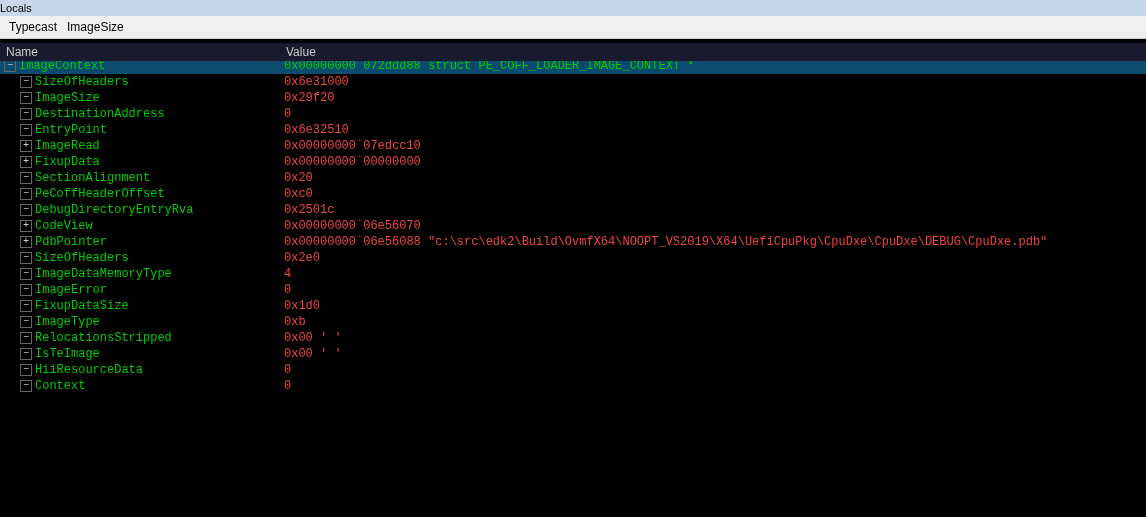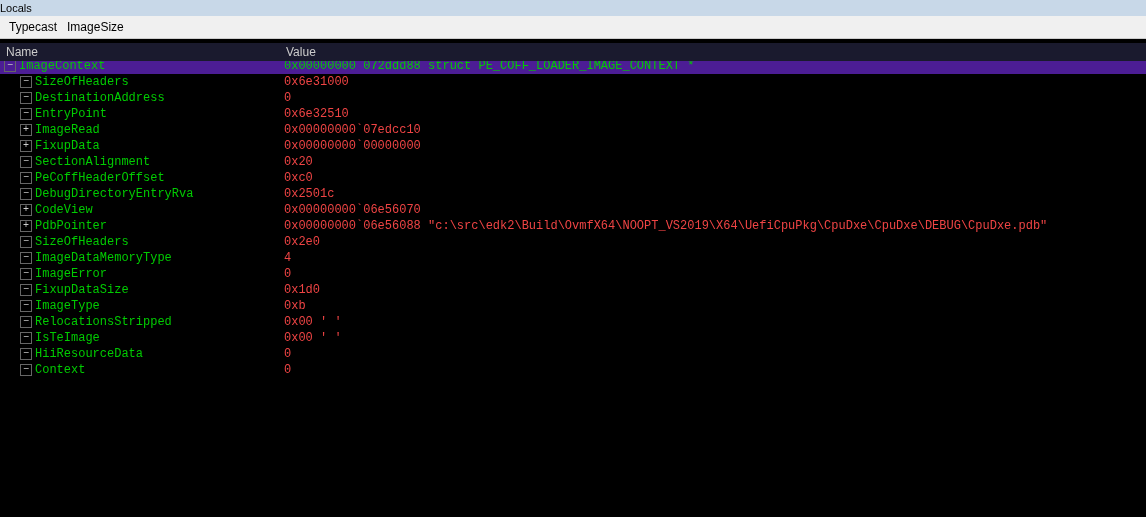--- a/index.html
+++ b/index.html
@@ -55,21 +55,21 @@
       font-family: 'Segoe UI', Arial, sans-serif;
     }
     .data-row td {
       padding: 1px 4px;
       white-space: nowrap;
       overflow: hidden;
       font-size: 12px;
     }
     .data-row:nth-child(even) { background: #000; }
     .data-row:nth-child(odd) { background: #000; }
-    .data-row.selected td { background: #4c1d95; color: #00cc00; }
+    .data-row.selected td { background: #0c4a6e; color: #00cc00; }
     .col-name { width: 280px; }
     .col-value { }
     .indent-1 { padding-left: 20px !important; }
     .expand-icon {
       display: inline-block;
       width: 12px;
       height: 12px;
       border: 1px solid #666;
       margin-right: 3px;
       text-align: center;
@@ -108,20 +108,24 @@
     <tbody id="table-body">
     <tr class="data-row selected">
           <td class="col-name name-cell"><span class="expand-icon">−</span><span>ImageContext</span></td>
           <td class="col-value value-cell">0x00000000`072ddd88 struct PE_COFF_LOADER_IMAGE_CONTEXT *</td>
         </tr>
         <tr class="data-row">
           <td class="col-name name-cell indent-1"><span class="expand-icon">−</span><span>SizeOfHeaders</span></td>
           <td class="col-value value-cell">0x6e31000</td>
         </tr>
         <tr class="data-row">
+          <td class="col-name name-cell indent-1"><span class="expand-icon">−</span><span>ImageSize</span></td>
+          <td class="col-value value-cell">0x29f20</td>
+        </tr>
+        <tr class="data-row">
           <td class="col-name name-cell indent-1"><span class="expand-icon">−</span><span>DestinationAddress</span></td>
           <td class="col-value value-cell">0</td>
         </tr>
         <tr class="data-row">
           <td class="col-name name-cell indent-1"><span class="expand-icon">−</span><span>EntryPoint</span></td>
           <td class="col-value value-cell">0x6e32510</td>
         </tr>
         <tr class="data-row">
           <td class="col-name name-cell indent-1"><span class="expand-icon">+</span><span>ImageRead</span></td>
           <td class="col-value value-cell">0x00000000`07edcc10</td>

